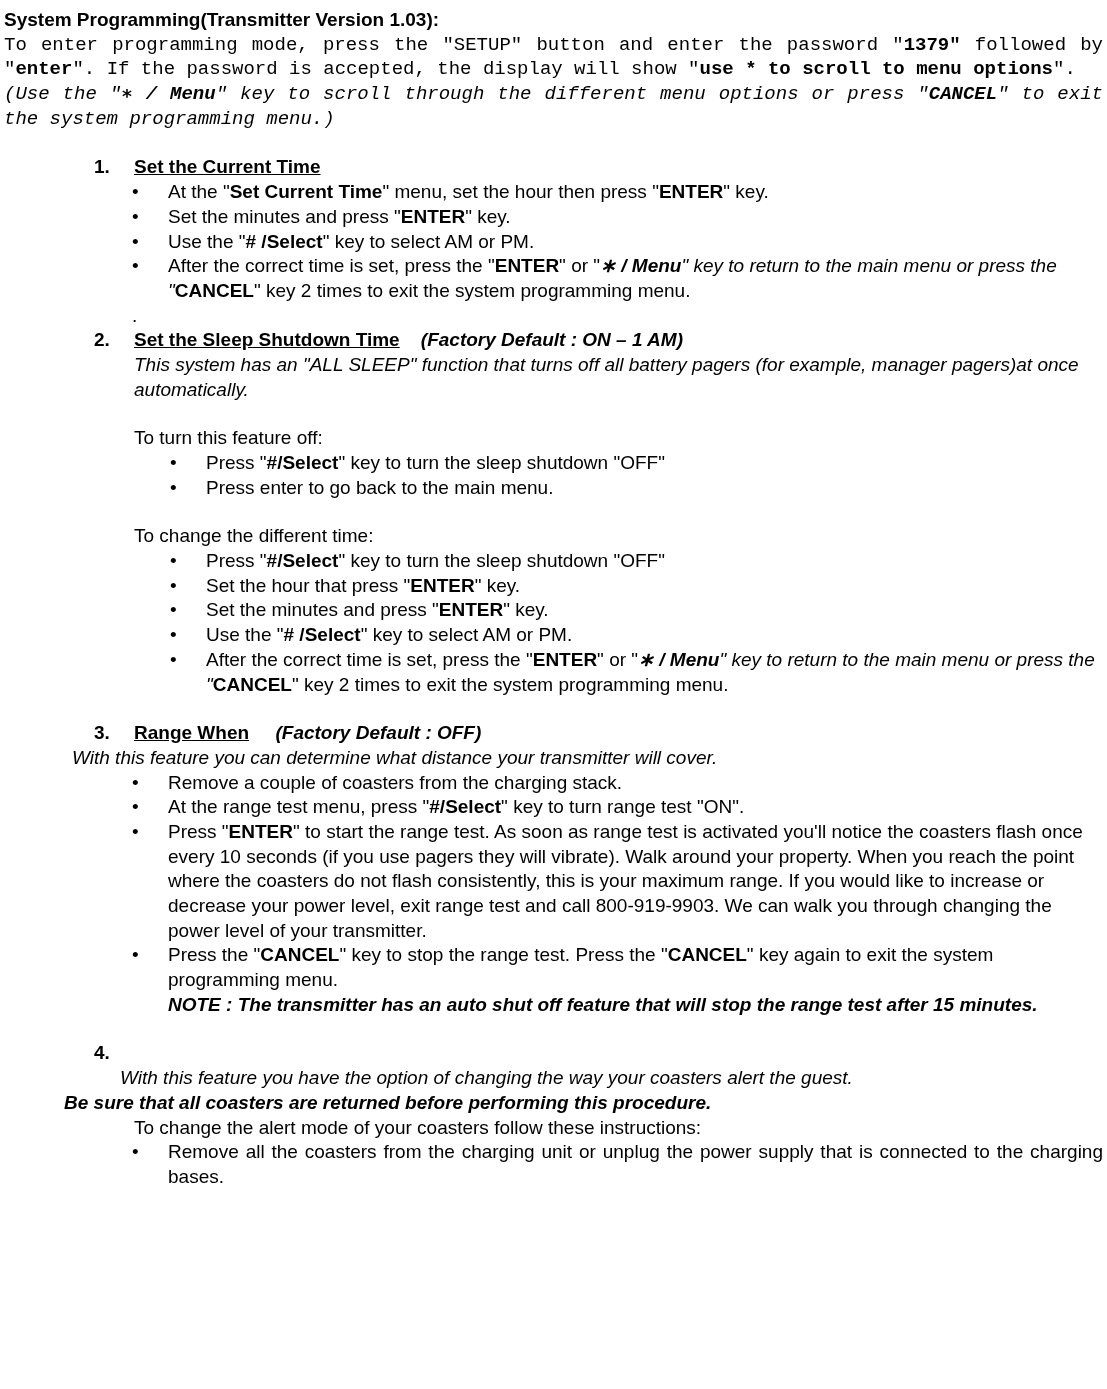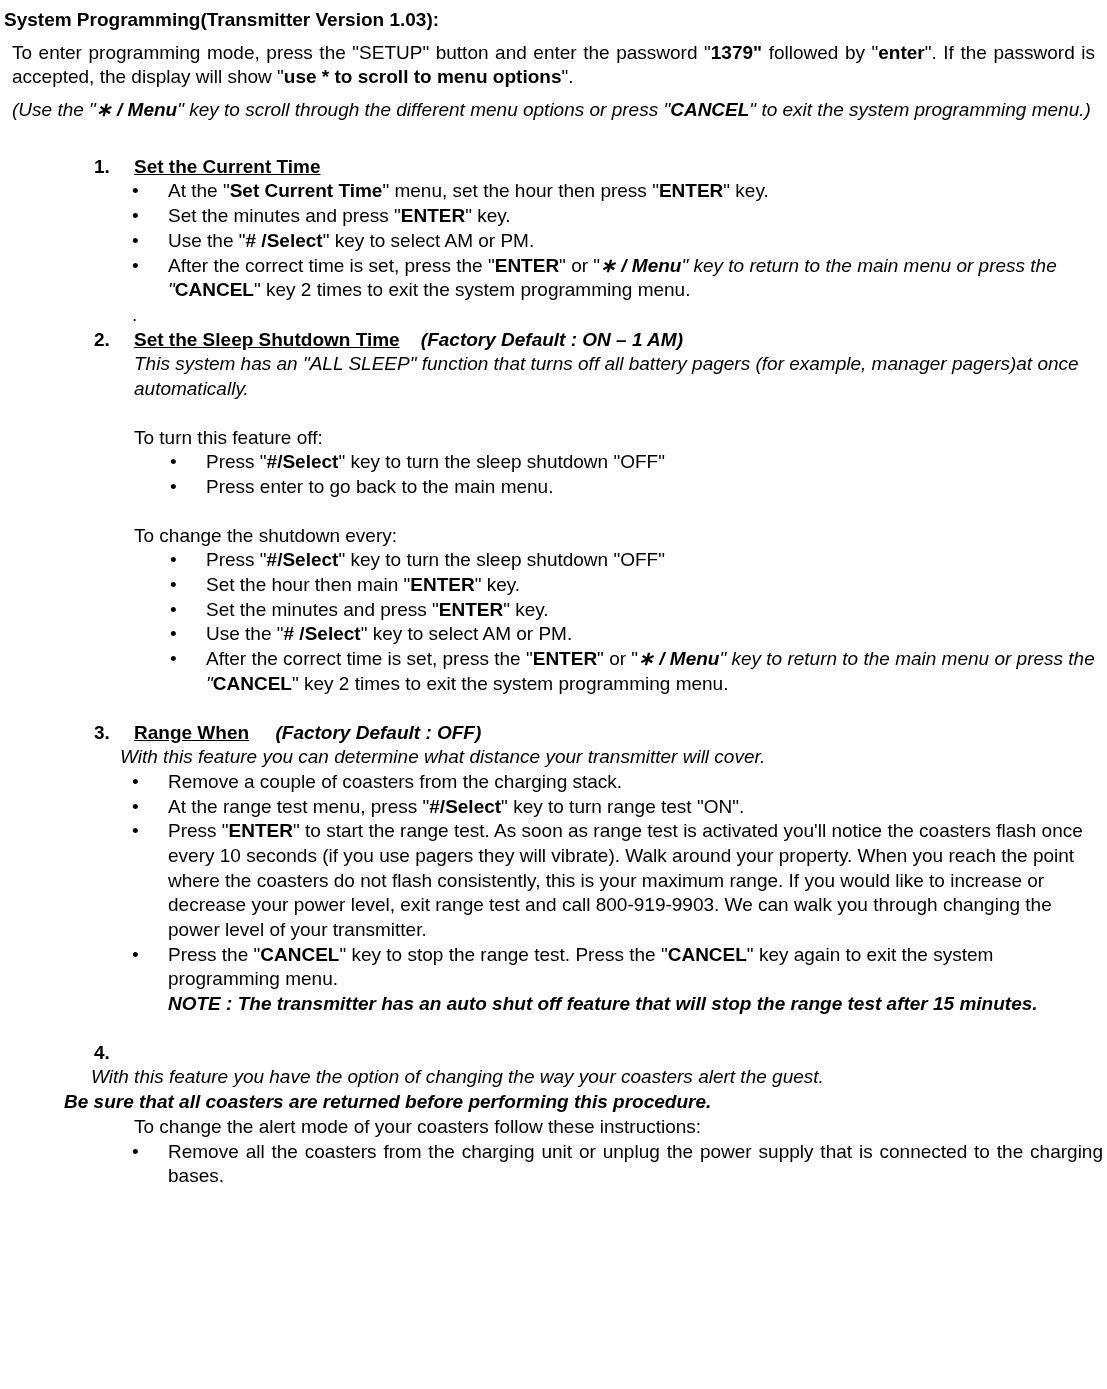--- a/index.html
+++ b/index.html
@@ -16,21 +16,21 @@
   .i { font-style: italic; }
   .u { text-decoration: underline; }
   .just { text-align: justify; }
   .indent-1 { margin-left: 90px; }
   .indent-2 { margin-left: 128px; }
   .bullet-row { display: flex; }
   .bullet-dot { width: 36px; flex: 0 0 36px; }
   .num-row { display: flex; }
   .num { width: 40px; flex: 0 0 40px; font-weight: bold; }
   .sub { font-size: 19px; }
-  .intro-row { margin: 8px; }
+  .intro-row { margin: 0; font-family: Liberation Mono, monospace; }
 </style>
 </head>
 <body>
 
 <div class="b">System Programming(Transmitter Version 1.03):</div>
 <div class="just intro-row">
   <span>To enter programming mode, press the "SETUP" button and enter the password "</span><span class="b">1379"</span><span> followed by "</span><span class="b">enter</span><span>".    If the password is accepted, the display will show "</span><span class="b">use * to scroll to menu options</span><span>".</span>
 </div>
 <div class="i just intro-row">
   <span> (Use the   "</span><span class="b">∗ / Menu</span><span>" key to scroll through the different menu options or press "</span><span class="b">CANCEL</span><span>" to exit the system programming menu.)</span>
@@ -69,49 +69,49 @@
 <div style="margin-left:130px">To turn this feature off:</div>
 <div class="bullet-row indent-2" style="margin-left:166px">
   <div class="bullet-dot">•</div>
   <div><span>Press "</span><span class="b">#/Select</span><span>" key to turn the sleep shutdown "OFF"</span></div>
 </div>
 <div class="bullet-row" style="margin-left:166px">
   <div class="bullet-dot">•</div>
   <div>Press enter to go back to the main menu.</div>
 </div>
 <div style="height:24px"></div>
-<div style="margin-left:130px">To change the shutdown every:</div>
+<div style="margin-left:130px">To change the different time:</div>
 <div class="bullet-row" style="margin-left:166px">
   <div class="bullet-dot">•</div>
   <div><span>Press "</span><span class="b">#/Select</span><span>" key to turn the sleep shutdown "OFF"</span></div>
 </div>
 <div class="bullet-row" style="margin-left:166px">
   <div class="bullet-dot">•</div>
-  <div><span>Set the hour then main "</span><span class="b">ENTER</span><span>" key.</span></div>
+  <div><span>Set the hour that press "</span><span class="b">ENTER</span><span>" key.</span></div>
 </div>
 <div class="bullet-row" style="margin-left:166px">
   <div class="bullet-dot">•</div>
   <div><span>Set the minutes and press    "</span><span class="b">ENTER</span><span>" key.</span></div>
 </div>
 <div class="bullet-row" style="margin-left:166px">
   <div class="bullet-dot">•</div>
   <div><span>Use the "</span><span class="b"># /Select</span><span>" key to select AM or PM.</span></div>
 </div>
 <div class="bullet-row" style="margin-left:166px">
   <div class="bullet-dot">•</div>
   <div><span>After the correct time is set, press the "</span><span class="b">ENTER</span><span>" or "</span><span class="b i">∗ / Menu</span><span class="i">" key to return to the main menu or press the "</span><span class="b">CANCEL</span><span>" key 2 times to exit the system programming menu.</span></div>
 </div>
 
 <div style="height:24px"></div>
 
 <div class="num-row indent-1">
   <div class="num sub">3.</div>
   <div><span class="b u">Range When</span><span>&nbsp;&nbsp;&nbsp;&nbsp;&nbsp;</span><span class="b i sub">(Factory Default : OFF)</span></div>
 </div>
-<div class="i" style="margin-left:116px">With this feature you can determine what distance your transmitter will cover.</div>
+<div class="i" style="margin-left:68px">With this feature you can determine what distance your transmitter will cover.</div>
 <div class="bullet-row indent-2">
   <div class="bullet-dot">•</div>
   <div>Remove a couple of coasters from the charging stack.</div>
 </div>
 <div class="bullet-row indent-2">
   <div class="bullet-dot">•</div>
   <div><span>At the range test menu, press "</span><span class="b">#/Select</span><span>" key to turn range test "ON".</span></div>
 </div>
 <div class="bullet-row indent-2">
   <div class="bullet-dot">•</div>
@@ -123,19 +123,19 @@
     <span>Press    the "</span><span class="b">CANCEL</span><span>" key to stop the range test.    Press the "</span><span class="b">CANCEL</span><span>" key again to exit the system programming menu.</span>
     <div class="b i sub">NOTE : The transmitter has an auto shut off feature that will stop the range test after 15 minutes.</div>
   </div>
 </div>
 
 <div style="height:24px"></div>
 
 <div class="num-row indent-1">
   <div class="num sub">4.</div>
 </div>
-<div class="i" style="margin-left:87px">With this feature you have the option of changing the way your coasters alert the guest.</div>
+<div class="i" style="margin-left:116px">With this feature you have the option of changing the way your coasters alert the guest.</div>
 <div class="b i" style="margin-left:60px">Be sure that all coasters are returned before performing this procedure.</div>
 <div style="margin-left:130px">To change the alert mode of your coasters follow these instructions:</div>
 <div class="bullet-row indent-2 just">
   <div class="bullet-dot">•</div>
   <div class="just">Remove all the coasters from the charging unit or unplug the power supply that is connected to the charging bases.</div>
 </div>
 
 </body></html>

